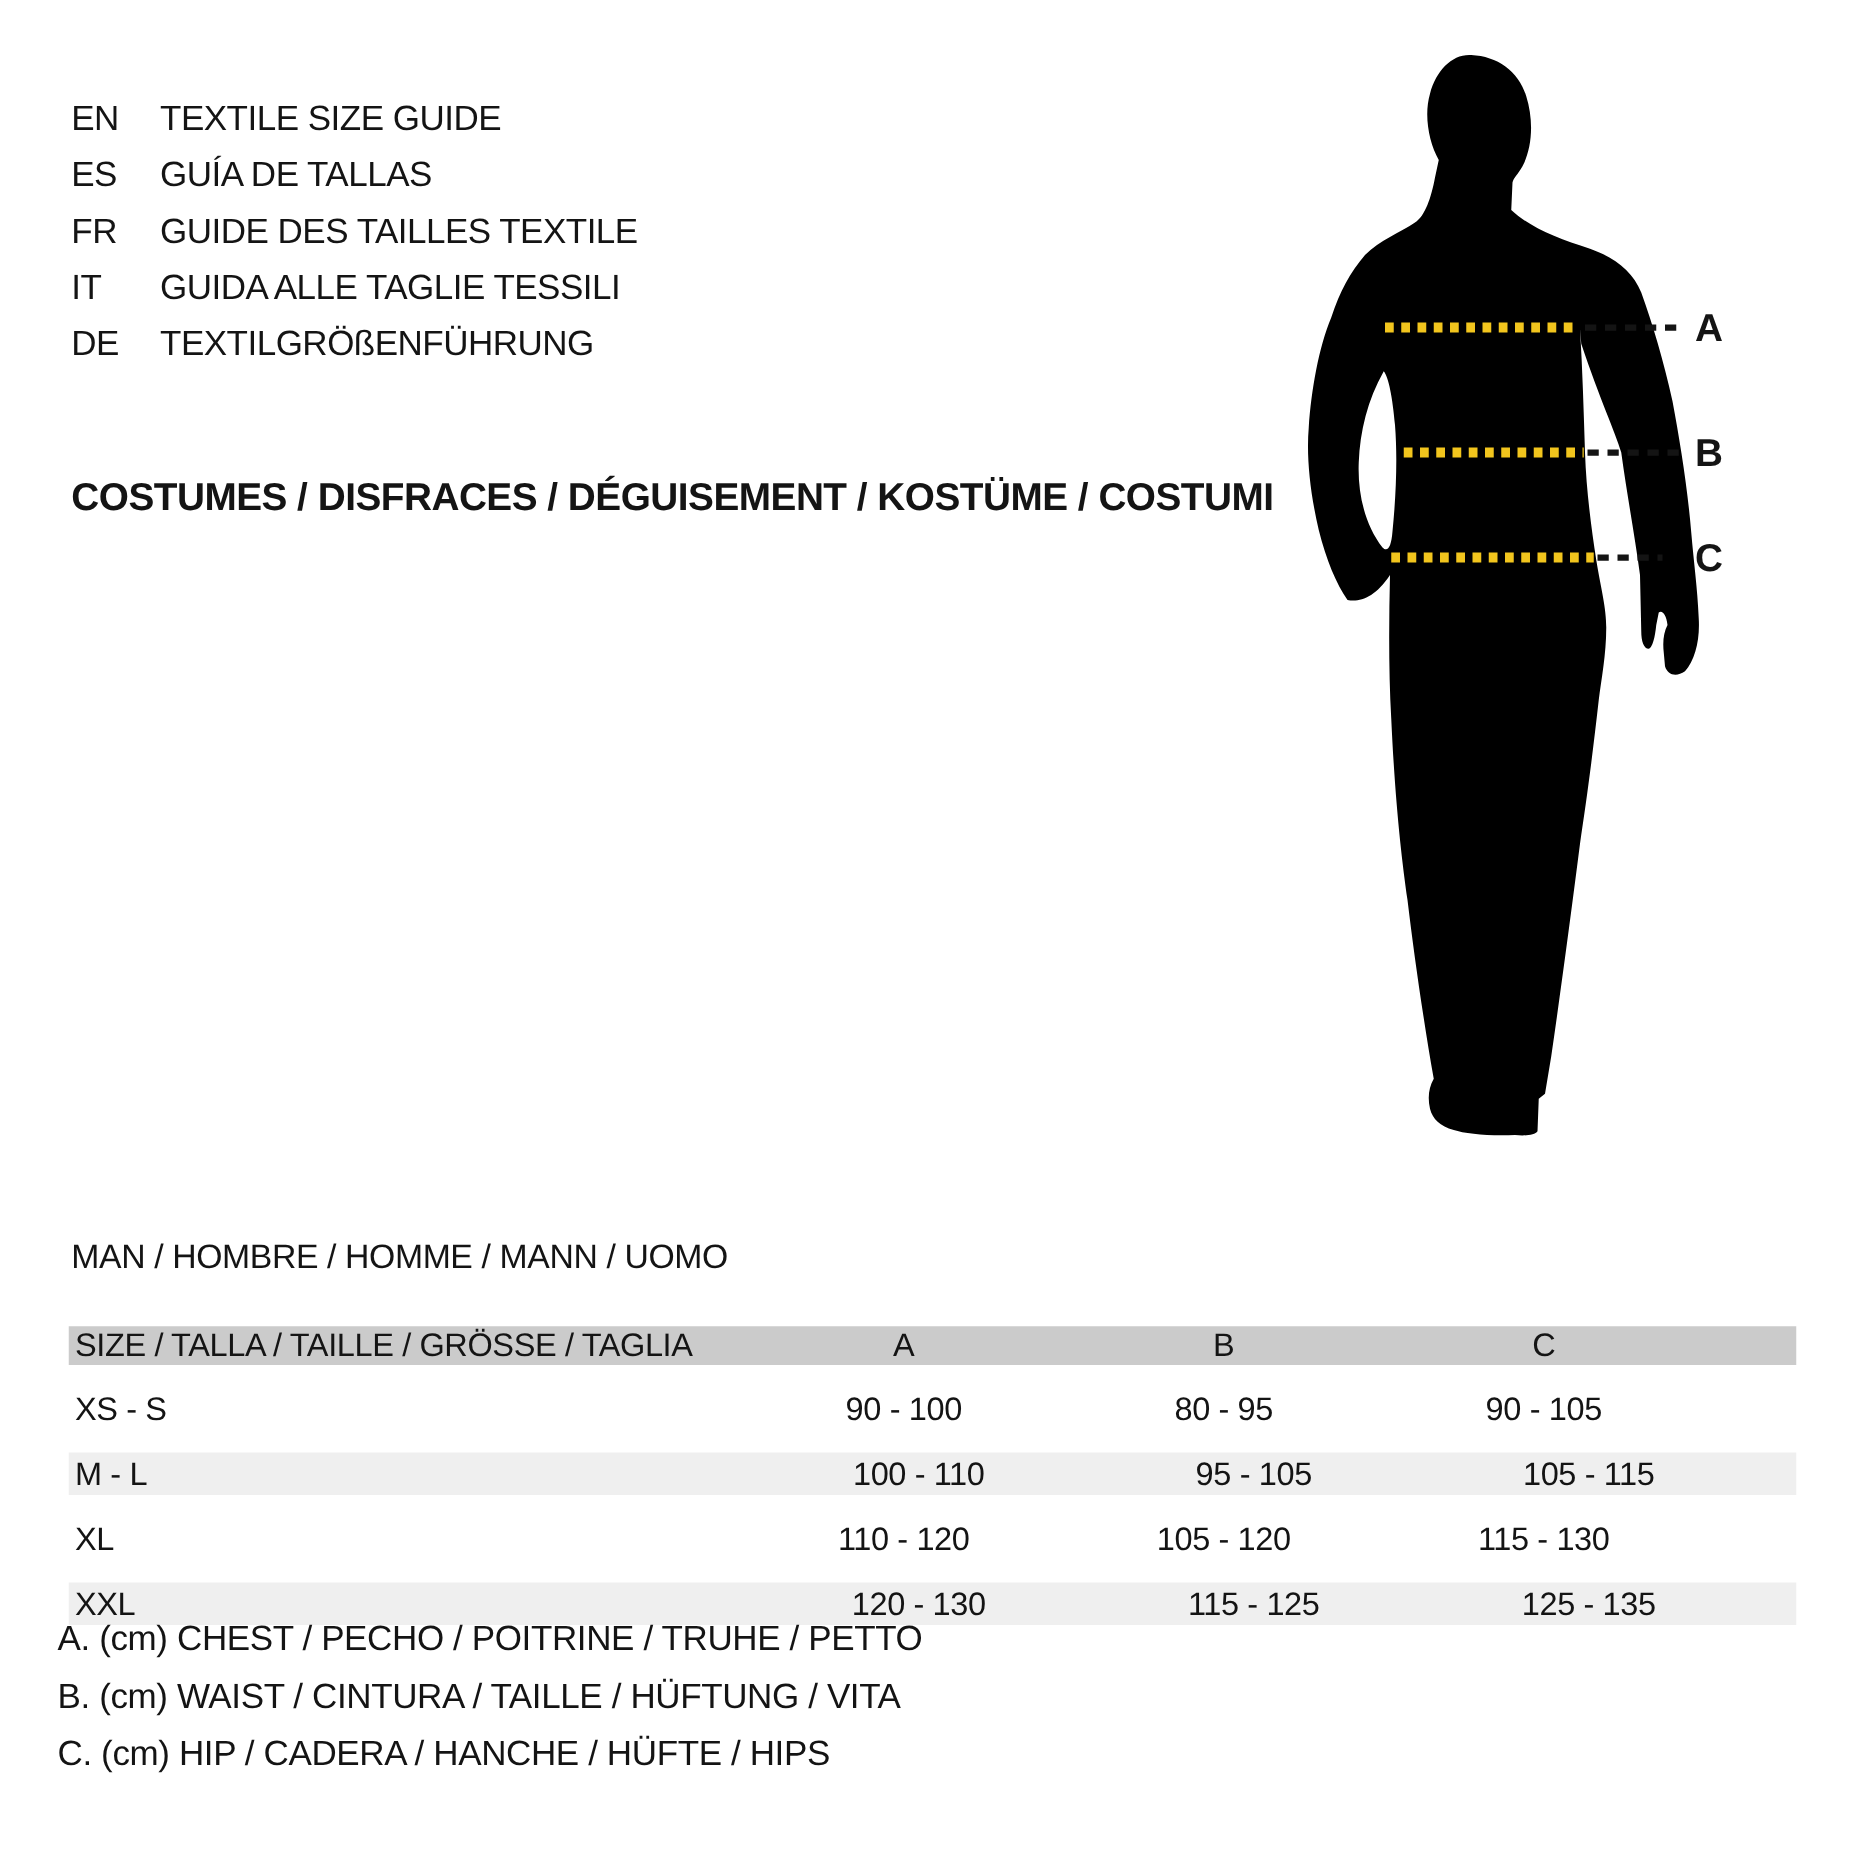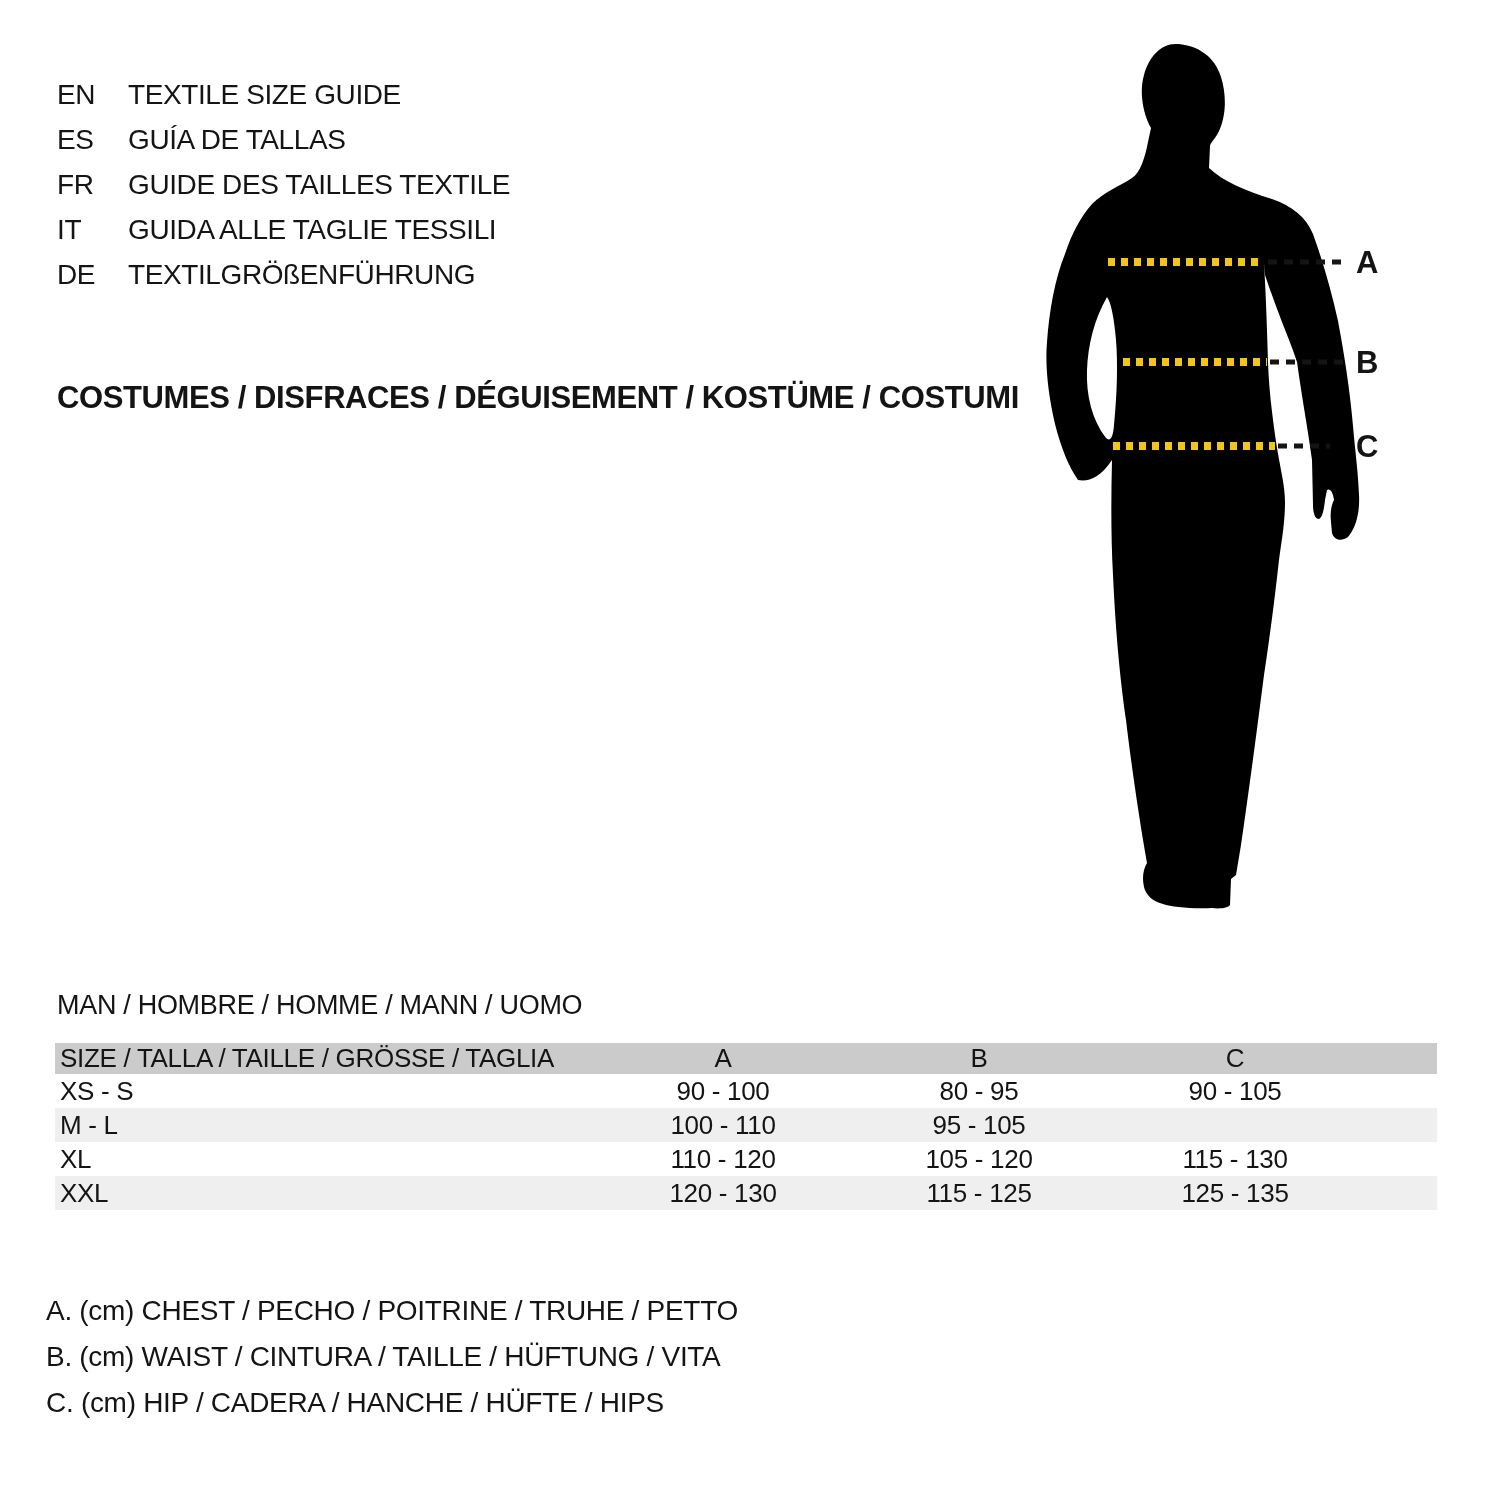--- a/index.html
+++ b/index.html
@@ -33,23 +33,23 @@
   .figure .cutout{fill:var(--background);}
   .figure .dash-y{stroke:var(--dash_yellow);stroke-width:8;stroke-dasharray:7 6;fill:none;}
   .figure .dash-b{stroke:var(--dash_black);stroke-width:5;stroke-dasharray:9 7;fill:none;}
   .figure text{font-family:"Liberation Sans", sans-serif;font-size:31px;font-weight:700;fill:var(--text);}
 
   
   .section-title{position:absolute;left:57px;top:990px;font-size:27px;font-weight:500;letter-spacing:-0.3px;}
 
   
   .size-table{position:absolute;left:55px;top:1043px;width:1382px;font-size:26px;font-weight:500;letter-spacing:-0.3px;}
-  .t-row{display:grid;grid-template-columns:540px 256px 256px 330px;height:34px;align-items:center;}
+  .t-row{display:grid;grid-template-columns:540px 256px 256px 330px;height:34px;align-items:center;margin-top:18px;}
   .t-head{height:31px;background:var(--table_header_bg);}
-  .stripe{background:var(--table_stripe_bg);}
+  .stripe{background:var(--table_stripe_bg);gap:12px;}
   .c-size{padding-left:5px;text-align:left;}
   .c-val{text-align:center;}
   .c-last{padding-right:74px;}
 
   
   .legend{position:absolute;left:46px;top:1288px;font-size:28px;line-height:46px;font-weight:500;letter-spacing:-0.3px;}
 </style>
 </head>
 <body>
 
@@ -167,20 +167,21 @@
     <div class="t-row">
       <div class="c-size">XS - S</div>
       <div class="c-val">90 - 100</div>
       <div class="c-val">80 - 95</div>
       <div class="c-val c-last">90 - 105</div>
     </div>
     <div class="t-row stripe">
       <div class="c-size">M - L</div>
       <div class="c-val">100 - 110</div>
       <div class="c-val">95 - 105</div>
+      <div class="c-val c-last">105 - 115</div>
     </div>
     <div class="t-row">
       <div class="c-size">XL</div>
       <div class="c-val">110 - 120</div>
       <div class="c-val">105 - 120</div>
       <div class="c-val c-last">115 - 130</div>
     </div>
     <div class="t-row stripe">
       <div class="c-size">XXL</div>
       <div class="c-val">120 - 130</div>

